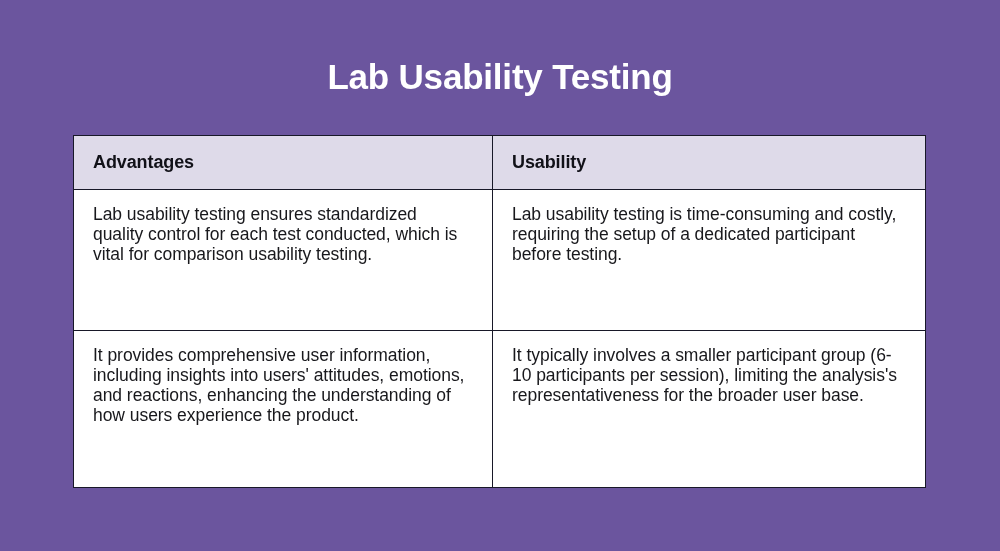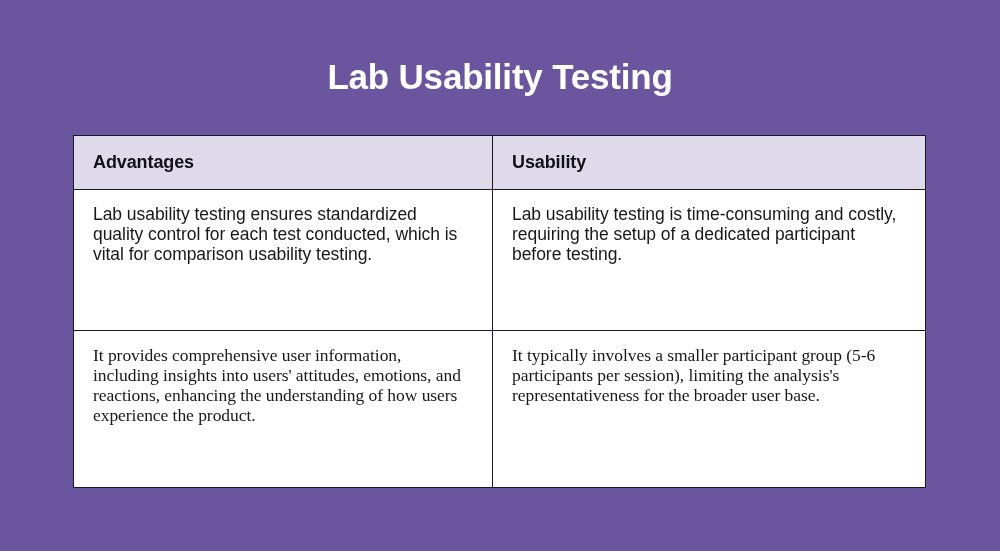--- a/index.html
+++ b/index.html
@@ -63,21 +63,21 @@
   }
   #comparison-table tbody td {
     background: #ffffff;
     color: #18181c;
     font-size: 17.5px;
     line-height: 20px;
     padding: 14px 22px 18px 19px;
     letter-spacing: -0.05px;
   }
   #comparison-table tbody tr.row-1 td { height: 108px; }
-  #comparison-table tbody tr.row-2 td { height: 124px; font-family: Liberation Serif, serif; }
+  #comparison-table tbody tr.row-2 td { height: 124px; }
 </style>
 </head>
 <body>
 
 <div id="slide">
 
   <div id="page-title">Lab Usability Testing</div>
 
   <table id="comparison-table">
     <colgroup>
@@ -90,18 +90,18 @@
         <th>Usability</th>
       </tr>
     </thead>
     <tbody>
       <tr class="row-1">
         <td>Lab usability testing ensures standardized quality control for each test conducted, which is vital for comparison usability testing.</td>
         <td>Lab usability testing is time-consuming and costly, requiring the setup of a dedicated participant before testing.</td>
       </tr>
       <tr class="row-2">
         <td>It provides comprehensive user information, including insights into users' attitudes, emotions, and reactions, enhancing the understanding of how users experience the product.</td>
-        <td>It typically involves a smaller participant group (5-6 participants per session), limiting the analysis's representativeness for the broader user base.</td>
+        <td>It typically involves a smaller participant group (6-10 participants per session), limiting the analysis's representativeness for the broader user base.</td>
       </tr>
     </tbody>
   </table>
 
 </div>
 
 </body></html>

